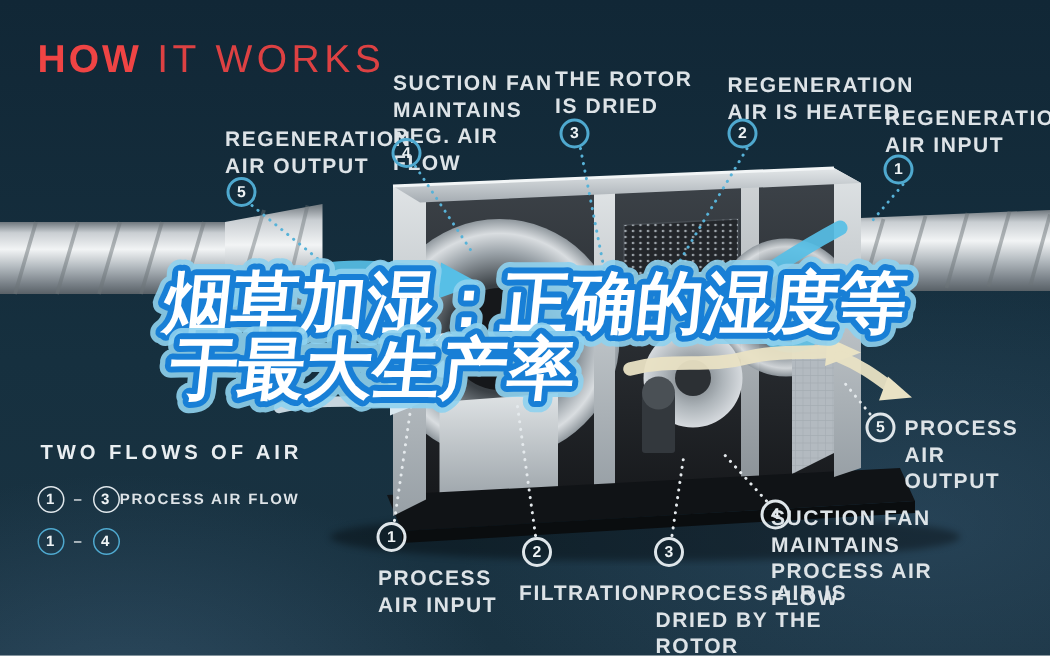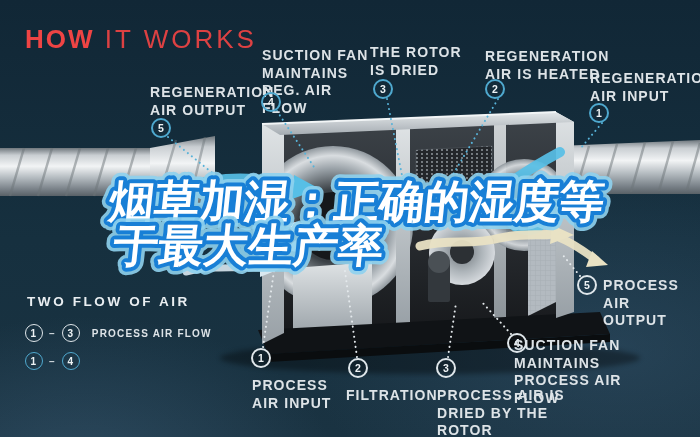--- a/index.html
+++ b/index.html
@@ -18,21 +18,21 @@
   .callout-label{position:absolute;color:#dde3e7;font-weight:bold;font-size:14px;line-height:1.25;letter-spacing:1.05px;text-transform:uppercase}
   .co-circle{position:absolute;width:20px;height:20px;border-radius:50%;display:flex;align-items:center;justify-content:center;color:#eef3f5;font-size:10.5px;font-weight:bold;box-sizing:border-box}
   .co-circle.regen{border:2px solid #4fa9cf}
   .co-circle.process{border:2px solid #dfe6ea}
   .legend-h{position:absolute;left:27px;top:294px;color:#e9eef1;font-size:13.5px;font-weight:bold;letter-spacing:2.6px}
   .legend-row{position:absolute;display:flex;align-items:center;color:#dde3e7;font-size:10px;font-weight:bold;letter-spacing:1.2px}
   .legend-row .c{width:18px;height:18px;border-radius:50%;display:flex;align-items:center;justify-content:center;font-size:10px;font-weight:bold;color:#eef3f5;box-sizing:border-box;flex:0 0 auto}
   .legend-row .c.w{border:1.5px solid #dfe6ea}
   .legend-row .c.b{border:1.5px solid #4fa9cf}
   .legend-row .dash{margin:0 6px;color:#cfd6da}
-  .legend-row .lbl{margin-left:12px}
+  .legend-row .lbl{}
   .cn{font-family:"DejaVu Sans","Liberation Sans",sans-serif;font-weight:bold;font-size:45px}
   .cn-halo{fill:none;stroke:#8fd2ef;stroke-width:15;stroke-linejoin:round;opacity:.9}
   .cn-main{fill:#ffffff;stroke:#187fd6;stroke-width:8;stroke-linejoin:round;paint-order:stroke}
 </style>
 </head>
 <body>
 
 <svg class="scene" width="700" height="437" viewBox="0 0 700 437">
   <defs>
     <linearGradient id="metalV" x1="0" y1="0" x2="0" y2="1">
@@ -187,21 +187,21 @@
 
 <div class="co-circle process" style="left:436px;top:358px">3</div>
 <div class="callout-label" style="left:437px;top:387px;width:150px">PROCESS AIR IS DRIED BY THE ROTOR</div>
 
 <div class="co-circle process" style="left:507px;top:333px">4</div>
 <div class="callout-label" style="left:514px;top:337px;width:125px">SUCTION FAN MAINTAINS PROCESS AIR FLOW</div>
 
 <div class="co-circle process" style="left:577px;top:275px">5</div>
 <div class="callout-label" style="left:603px;top:277px;width:95px">PROCESS AIR OUTPUT</div>
 
-<div class="legend-h">TWO FLOW OF AIR</div>
+<div class="legend-h">TWO FLOWS OF AIR</div>
 <div class="legend-row" style="left:25px;top:324px">
   <span class="c w">1</span>
   <span class="dash">–</span>
   <span class="c w">3</span>
   <span class="lbl">PROCESS AIR FLOW</span>
 </div>
 <div class="legend-row" style="left:25px;top:352px">
   <span class="c b">1</span>
   <span class="dash">–</span>
   <span class="c b">4</span>

